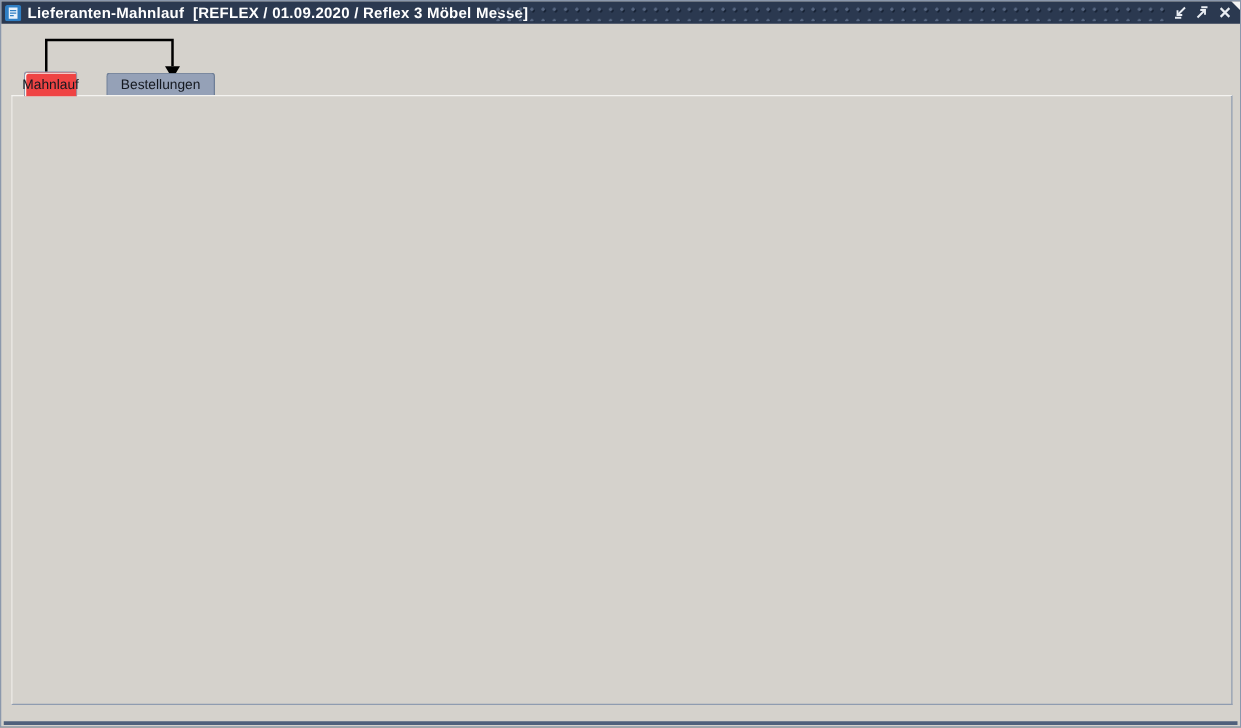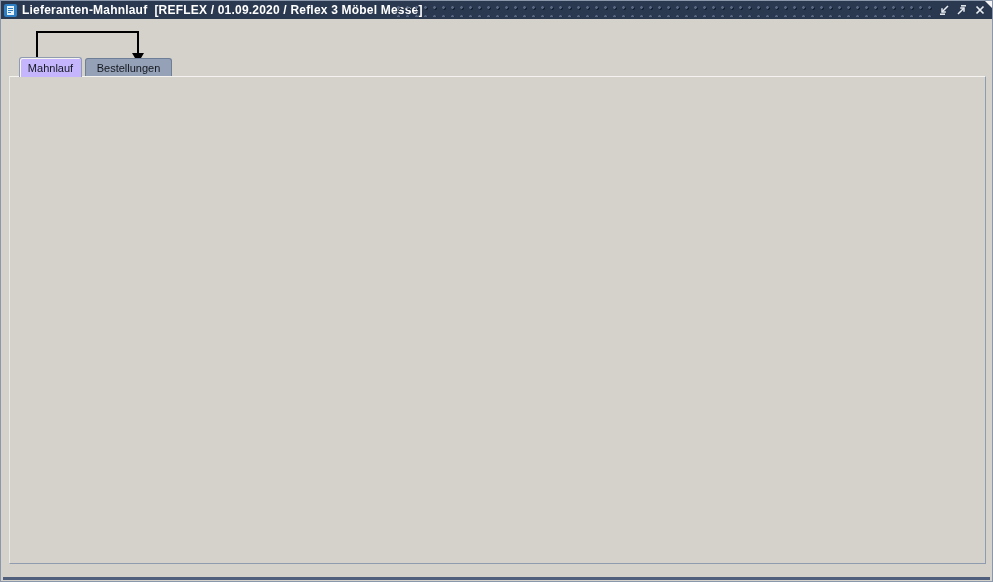--- a/index.html
+++ b/index.html
@@ -32,21 +32,21 @@
   .winbtn{width:15px;height:14px;display:flex;align-items:center;justify-content:center;cursor:default;}
   .notch{position:absolute;right:0;top:0;width:0;height:0;border-left:7px solid transparent;border-top:7px solid #f5f5f5;}
   
   .anno{position:absolute;left:0;top:18px;pointer-events:none;}
   
   .tab{
     position:absolute;font-size:11px;display:flex;align-items:center;justify-content:center;
     border:1px solid #8f9cb0;border-bottom:none;border-radius:3px 3px 0 0;color:#14181f;
   }
   .tab.active{
-    left:18px;top:56px;width:63px;height:20px;background:#c4b5fd;z-index:3;
+    left:18px;top:56px;width:43px;height:20px;background:#ef4444;z-index:3;
     box-shadow:inset 1px 1px 0 #f6f5f2;
   }
   .tab.inactive{
     left:84px;top:57px;width:87px;height:19px;background:#95a1b7;z-index:1;
     border-color:#6e7e96;
   }
   
   .frame{
     position:absolute;left:8px;top:75px;width:977px;height:488px;
     background:#d5d2cc;z-index:2;

